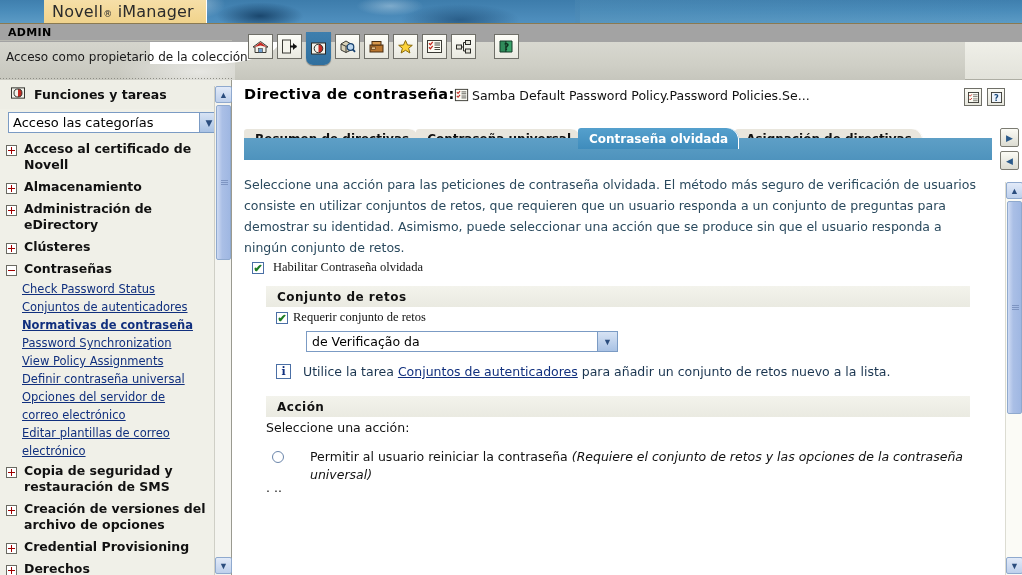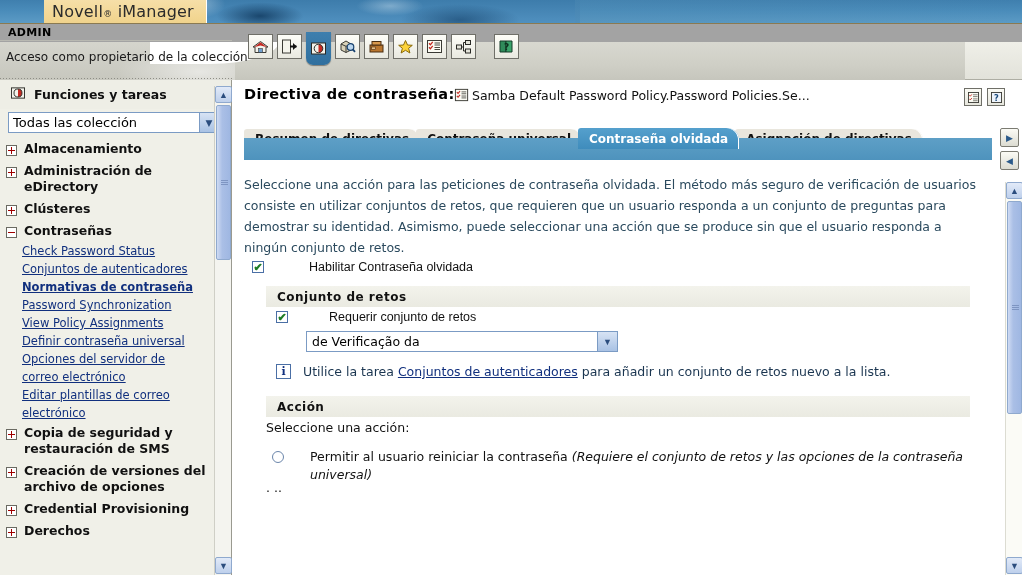--- a/index.html
+++ b/index.html
@@ -284,21 +284,21 @@
     position:absolute; left:20px; top:92px;
     display:flex; align-items:center; gap:9px;
   }
   .cbx {
     width:12px;height:12px;border:1px solid #4a6fa5;background:#fff;
     display:flex;align-items:center;justify-content:center;cursor:pointer;
     box-sizing:border-box;
   }
   .cbx .tick { color:#1e7c24; font-size:11px; line-height:10px; font-weight:bold; }
   .lbl-reg {
-    font-family:Liberation Sans, sans-serif; font-size:12.5px; color:#111;margin-left:36px;
+    font-family:Liberation Serif, serif; font-size:12.5px; color:#111;
   }
   .sec-head {
     position:absolute; left:34px; width:704px; height:21px;
     background: linear-gradient(180deg,#f3f3ec,#eaeae1);
     display:flex; align-items:center;
   }
   .sec-head .t {
     margin-left:11px;
     font-family:"DejaVu Sans", sans-serif;
     font-size:12px; font-weight:bold; color:#111; letter-spacing:.5px;
@@ -465,25 +465,29 @@
         <svg width="16" height="14" viewBox="0 0 17 15">
             <rect x="1.5" y="2" width="14" height="11" fill="#f2f2ea" stroke="#2a2a26"></rect>
             <path d="M8.5 3.2 a4.3 4.3 0 0 1 0 8.6 z" fill="#c42a23"></path>
             <circle cx="8.5" cy="7.5" r="4.3" fill="none" stroke="#2a2a26" stroke-width="1"></circle>
           </svg>
       </span>
       <span class="txt">Funciones y tareas</span>
     </div>
 
     <div class="side-select">
-      <span class="v">Todas las colección</span>
+      <span class="v">Acceso las categorías</span>
       <span class="arrow">▼</span>
     </div>
 
     <div class="tree">
+      <div class="tree-node">
+        <span class="plusbox plus"></span>
+        <span class="tree-label">Acceso al certificado de Novell</span>
+      </div>
       <div class="tree-node">
         <span class="plusbox plus"></span>
         <span class="tree-label">Almacenamiento</span>
       </div>
       <div class="tree-node">
         <span class="plusbox plus"></span>
         <span class="tree-label">Administración de eDirectory</span>
       </div>
       <div class="tree-node">
         <span class="plusbox plus"></span>

